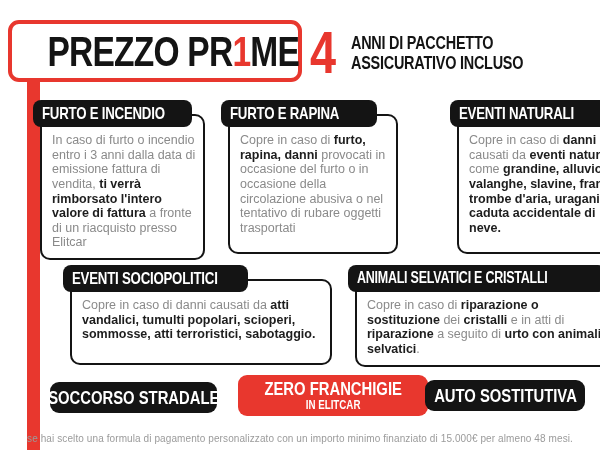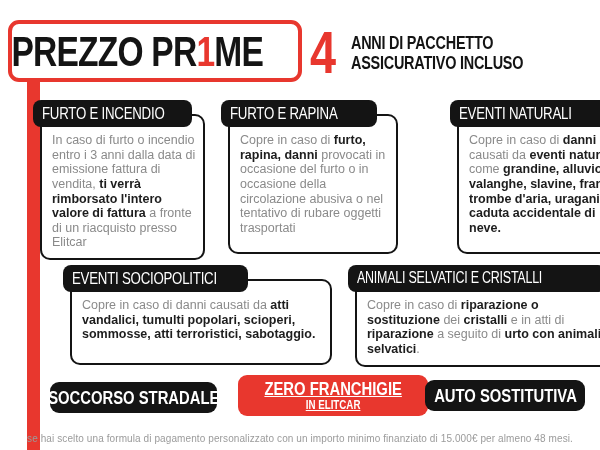--- a/index.html
+++ b/index.html
@@ -6,40 +6,40 @@
   body{
     width:600px;height:450px;position:relative;background:#ffffff;
     font-family:"Liberation Sans","DejaVu Sans",sans-serif;overflow:hidden;
   }
   .red-bar{position:absolute;left:27px;top:75px;width:13px;height:375px;background:#e8372e;z-index:0;}
 
   
   .title-box{
     position:absolute;left:8px;top:20px;width:294px;height:62px;box-sizing:border-box;
     border:4px solid #e8372e;border-radius:11px;background:#fff;z-index:3;
-    display:flex;align-items:center;justify-content:flex-end;
+    display:flex;align-items:center;justify-content:flex-start;
   }
   .title-text{font-weight:700;font-size:43px;color:#141414;letter-spacing:-1px;font-stretch:condensed;line-height:1;}
   .title-red{color:#e8372e;}
   .header-right{position:absolute;left:310px;top:24px;height:58px;display:flex;align-items:center;z-index:3;}
   .big-num{font-weight:700;font-size:60px;color:#e8372e;line-height:.9;font-stretch:condensed;}
   .subtitle{margin-left:8px;font-weight:700;font-size:18.5px;color:#141414;line-height:1.08;letter-spacing:-.3px;font-stretch:condensed;}
 
   .cond{display:inline-block;white-space:nowrap;transform:scaleX(.78);transform-origin:left center;}
   .cond-c{display:inline-block;white-space:nowrap;transform:scaleX(.78);transform-origin:center center;}
 
   
   .row{position:absolute;display:flex;gap:23px;align-items:flex-start;z-index:2;}
   .row1{left:40px;top:100px;}
   .row2{left:40px;top:265px;padding-left:30px;}
   .card{position:relative;}
   .card-head{
     position:relative;left:-7px;z-index:2;box-sizing:border-box;height:27px;
     background:#141414;color:#ffffff;border-radius:8px;padding:3px 9px 0 9px;
-    font-weight:400;font-size:17px;letter-spacing:-.3px;line-height:1.25;
+    font-weight:700;font-size:17px;letter-spacing:-.3px;line-height:1.25;
     margin-bottom:-13px;font-stretch:condensed;
   }
   .card-body{
     position:relative;z-index:1;box-sizing:border-box;background:#fff;
     border:2.5px solid #141414;border-radius:10px;
     padding:17px 7px 8px 10px;
     font-size:12.5px;line-height:1.17;color:#8a8a8a;
   }
   .card-body .b{color:#1d1d1d;font-weight:700;margin-top:20px;}
   .h-row1{min-height:140px;}
@@ -47,21 +47,21 @@
 
   
   .badge{
     position:absolute;box-sizing:border-box;border-radius:9px;color:#fff;font-weight:700;
     display:flex;flex-direction:column;align-items:center;justify-content:center;
     text-align:center;z-index:2;font-stretch:condensed;
   }
   .badge-black{background:#141414;}
   .badge-red{background:#e8372e;}
   .badge-soccorso{left:50px;top:382px;width:167px;height:31px;font-size:19px;}
-  .badge-zero{left:238px;top:375px;width:190px;height:41px;text-decoration:underline;}
+  .badge-zero{left:238px;top:375px;width:190px;height:41px;}
   .badge-auto{left:425px;top:380px;width:160px;height:31px;font-size:19px;}
   .zero-l1{font-size:19px;line-height:1.05;}
   .zero-l2{font-size:12.5px;line-height:1.1;}
 
   .footnote{
     position:absolute;left:0;right:0;bottom:6px;text-align:center;
     font-size:10px;color:#9b9b9b;z-index:2;letter-spacing:.1px;
   }
 </style>
 </head>

